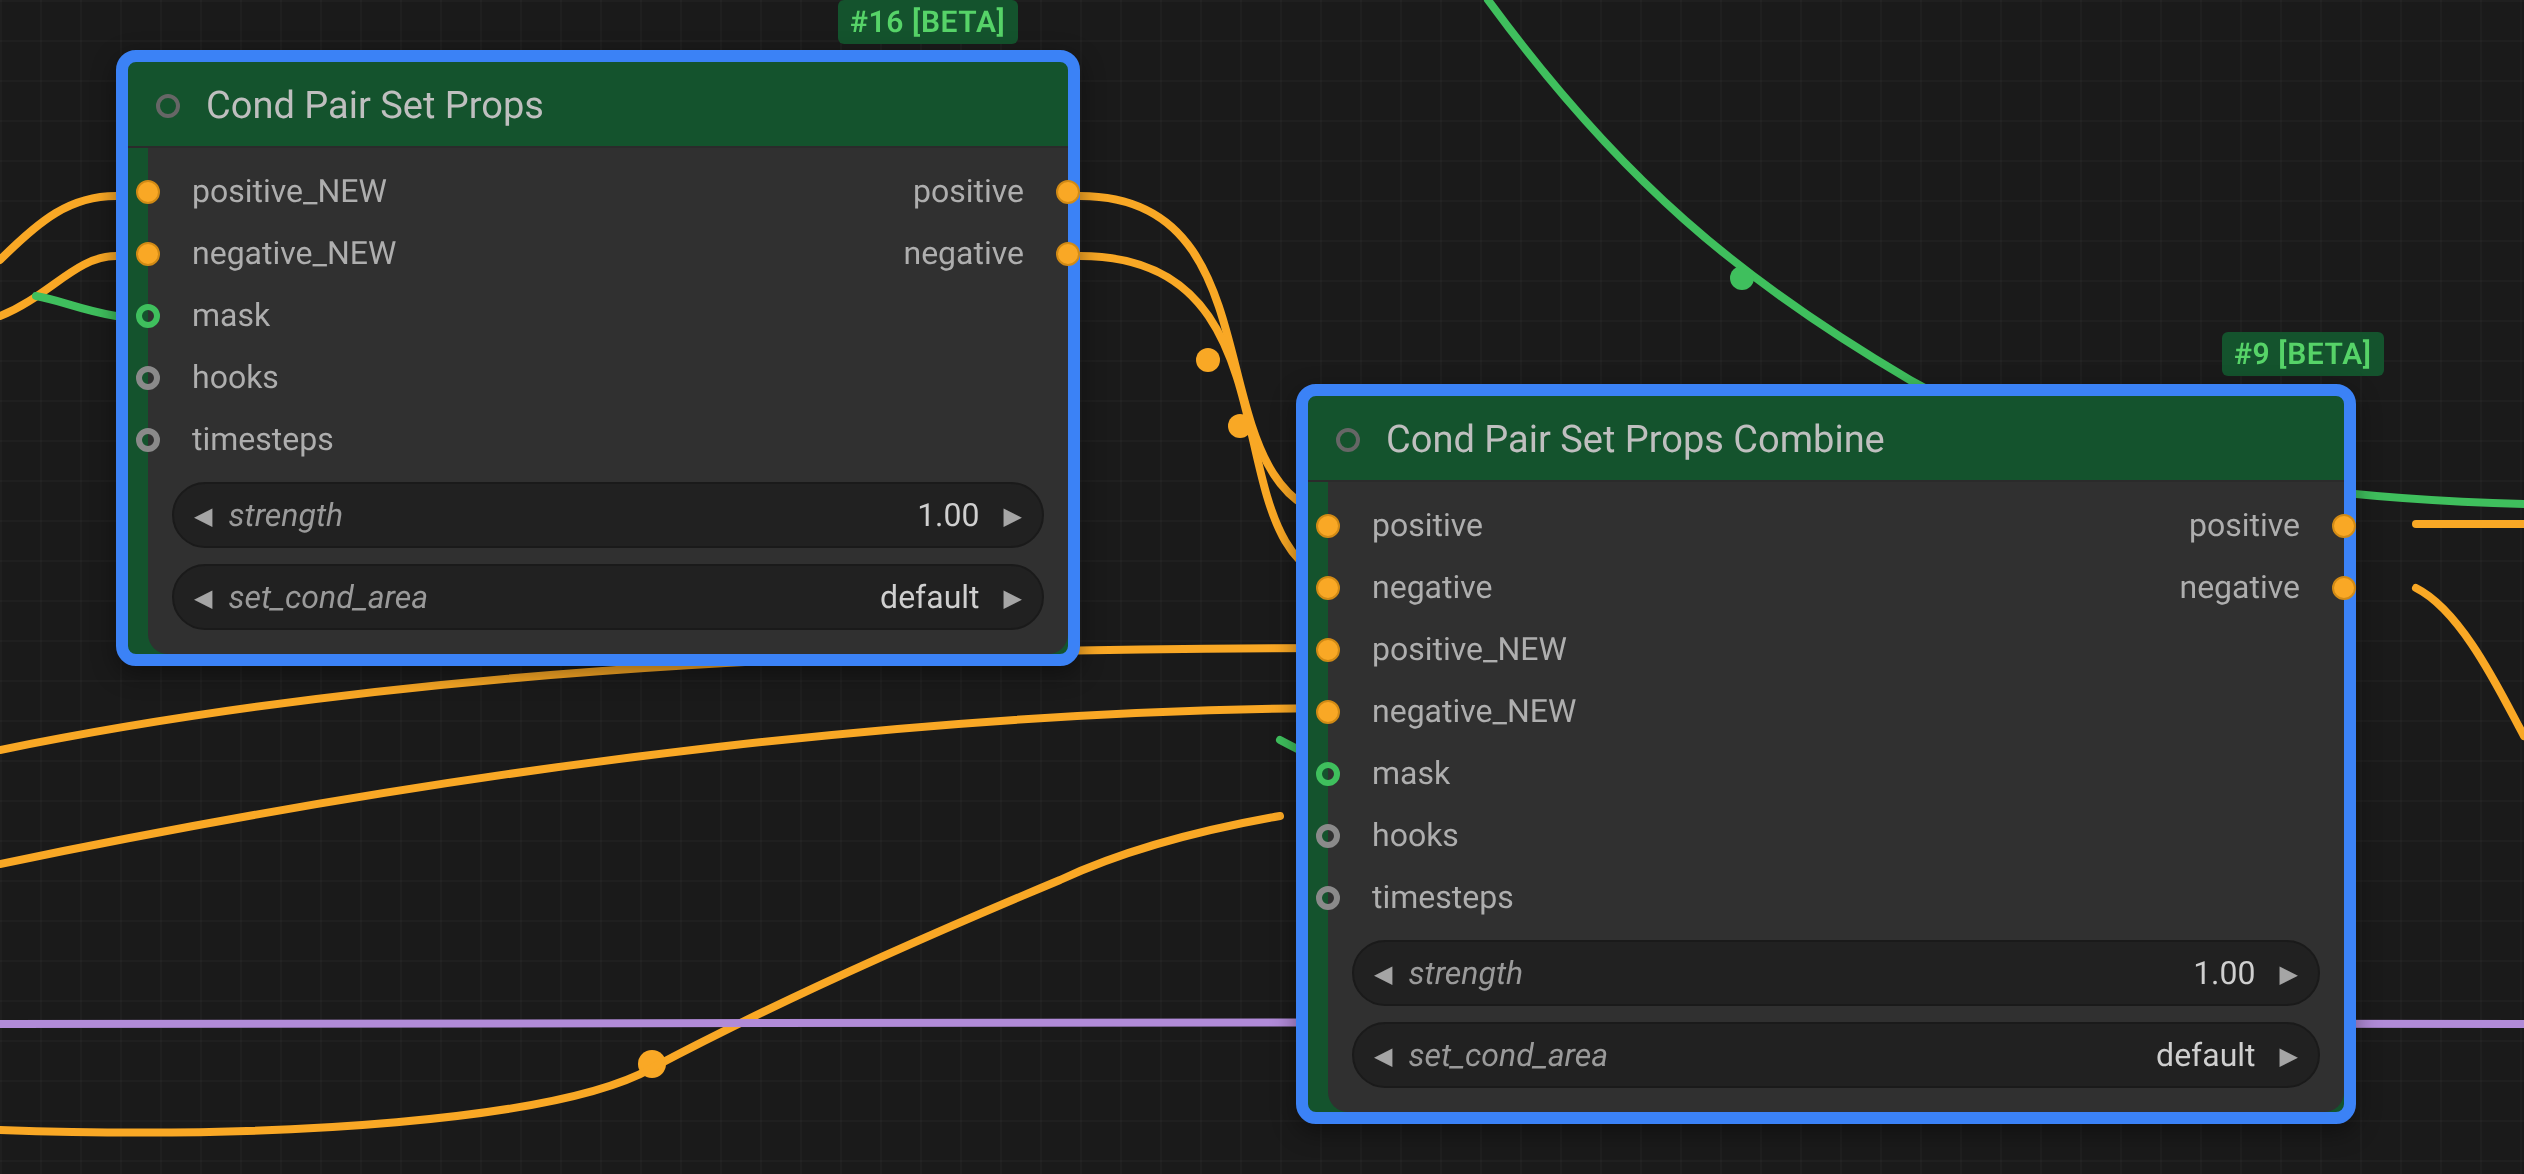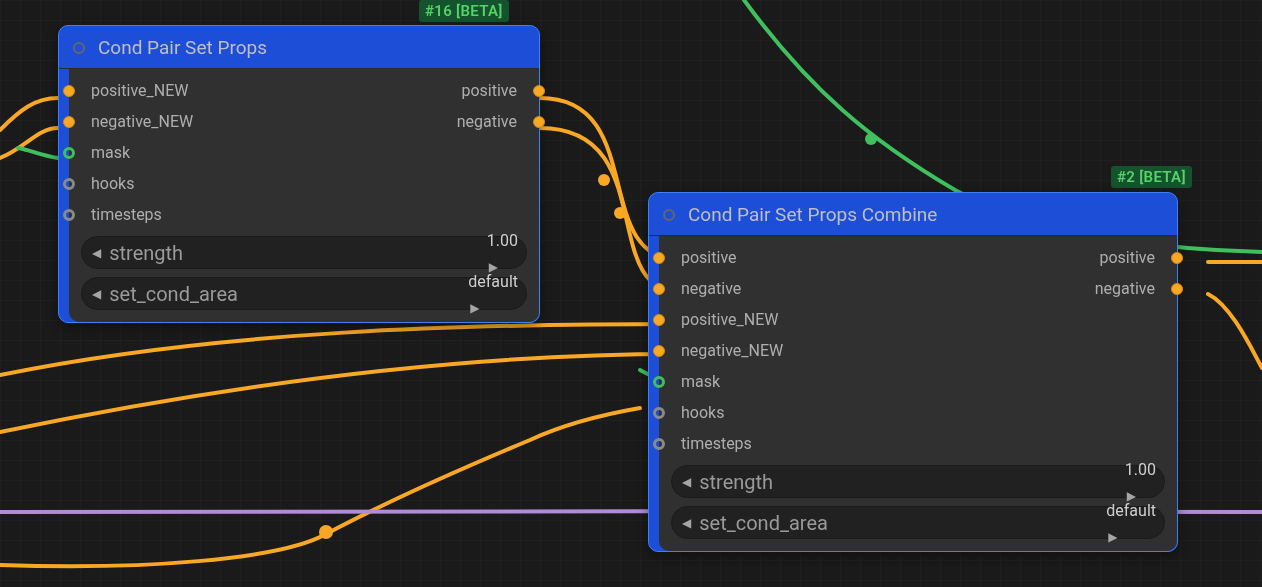--- a/index.html
+++ b/index.html
@@ -28,22 +28,22 @@
   background: #14532d;
   color: #56d368;
   font-size: 15px;
   font-weight: 600;
   padding: 2px 6px;
   border-radius: 3px;
   letter-spacing: 0.3px;
 }
 .node {
   position: absolute;
-  background: #1d4ed8;
-  border: 1px solid #3b82f6;
+  background: #14532d;
+  border: 6px solid #3b82f6;
   border-radius: 10px;
   box-shadow: 0 4px 12px rgba(0,0,0,0.4);
 }
 .node-header {
   display: flex;
   align-items: center;
   padding: 10px 16px 9px 14px;
   border-bottom: 1px solid #2b2b2b;
   cursor: move;
 }
@@ -106,23 +106,23 @@
   height: 33px;
   display: flex;
   align-items: center;
   justify-content: space-between;
   padding: 0 8px;
   margin-bottom: 8px;
   border: 1px solid #1a1a1a;
 }
 .widget:last-child { margin-bottom: 0; }
 .widget-left { display: flex; align-items: center; gap: 6px; }
-.widget-right { display: flex; gap: 10px; flex-direction: column; }
+.widget-right { display: flex; align-items: center; gap: 10px; }
 .widget-arrow { color: #a5a5a5; font-size: 12px; padding: 0 2px; cursor: pointer; user-select: none; }
-.widget-label { color: #9a9a9a; font-size: 20px; }
+.widget-label { color: #9a9a9a; font-size: 16px; font-style: italic; }
 .widget-value { color: #cfcfcf; font-size: 16px; }
 svg path.wire-orange { stroke: #f9a825; stroke-width: 4; fill: none; stroke-linecap: round; }
 svg path.wire-green { stroke: #3fbf5d; stroke-width: 4; fill: none; stroke-linecap: round; }
 svg path.wire-purple { stroke: #b18bd8; stroke-width: 4; fill: none; stroke-linecap: round; }
 svg circle.junction { stroke-width: 0; }
 </style>
 </head>
 <body>
 
 <div class="grid-bg"></div>
@@ -151,21 +151,21 @@
   <circle class="junction" cx="663" cy="378" r="6" fill="#3fbf5d"></circle>
 
   <path class="wire-orange" d="M 1208,262 C 1232,262 1248,262 1262,262"></path>
   <path class="wire-orange" d="M 1208,294 C 1232,306 1252,350 1262,368"></path>
 
   <path class="wire-purple" d="M 0,512 C 300,510 950,512 1262,512"></path>
 </svg>
 
 <div class="badge" style="left:419px; top:0px;">#16 [BETA]</div>
 
-<div class="badge" style="left:1111px; top:166px;">#2 [BETA]</div>
+<div class="badge" style="left:1111px; top:166px;">#9 [BETA]</div>
 
 <div class="node" style="left:58px; top:25px; width:482px;">
   <div class="node-header">
     <span class="collapse-dot"></span>
     <span class="node-title">Cond Pair Set Props</span>
   </div>
   <div class="node-body">
     <div class="io-rows">
       <div class="io-row has-output">
         <span class="port input" data-ptype="cond"></span>

